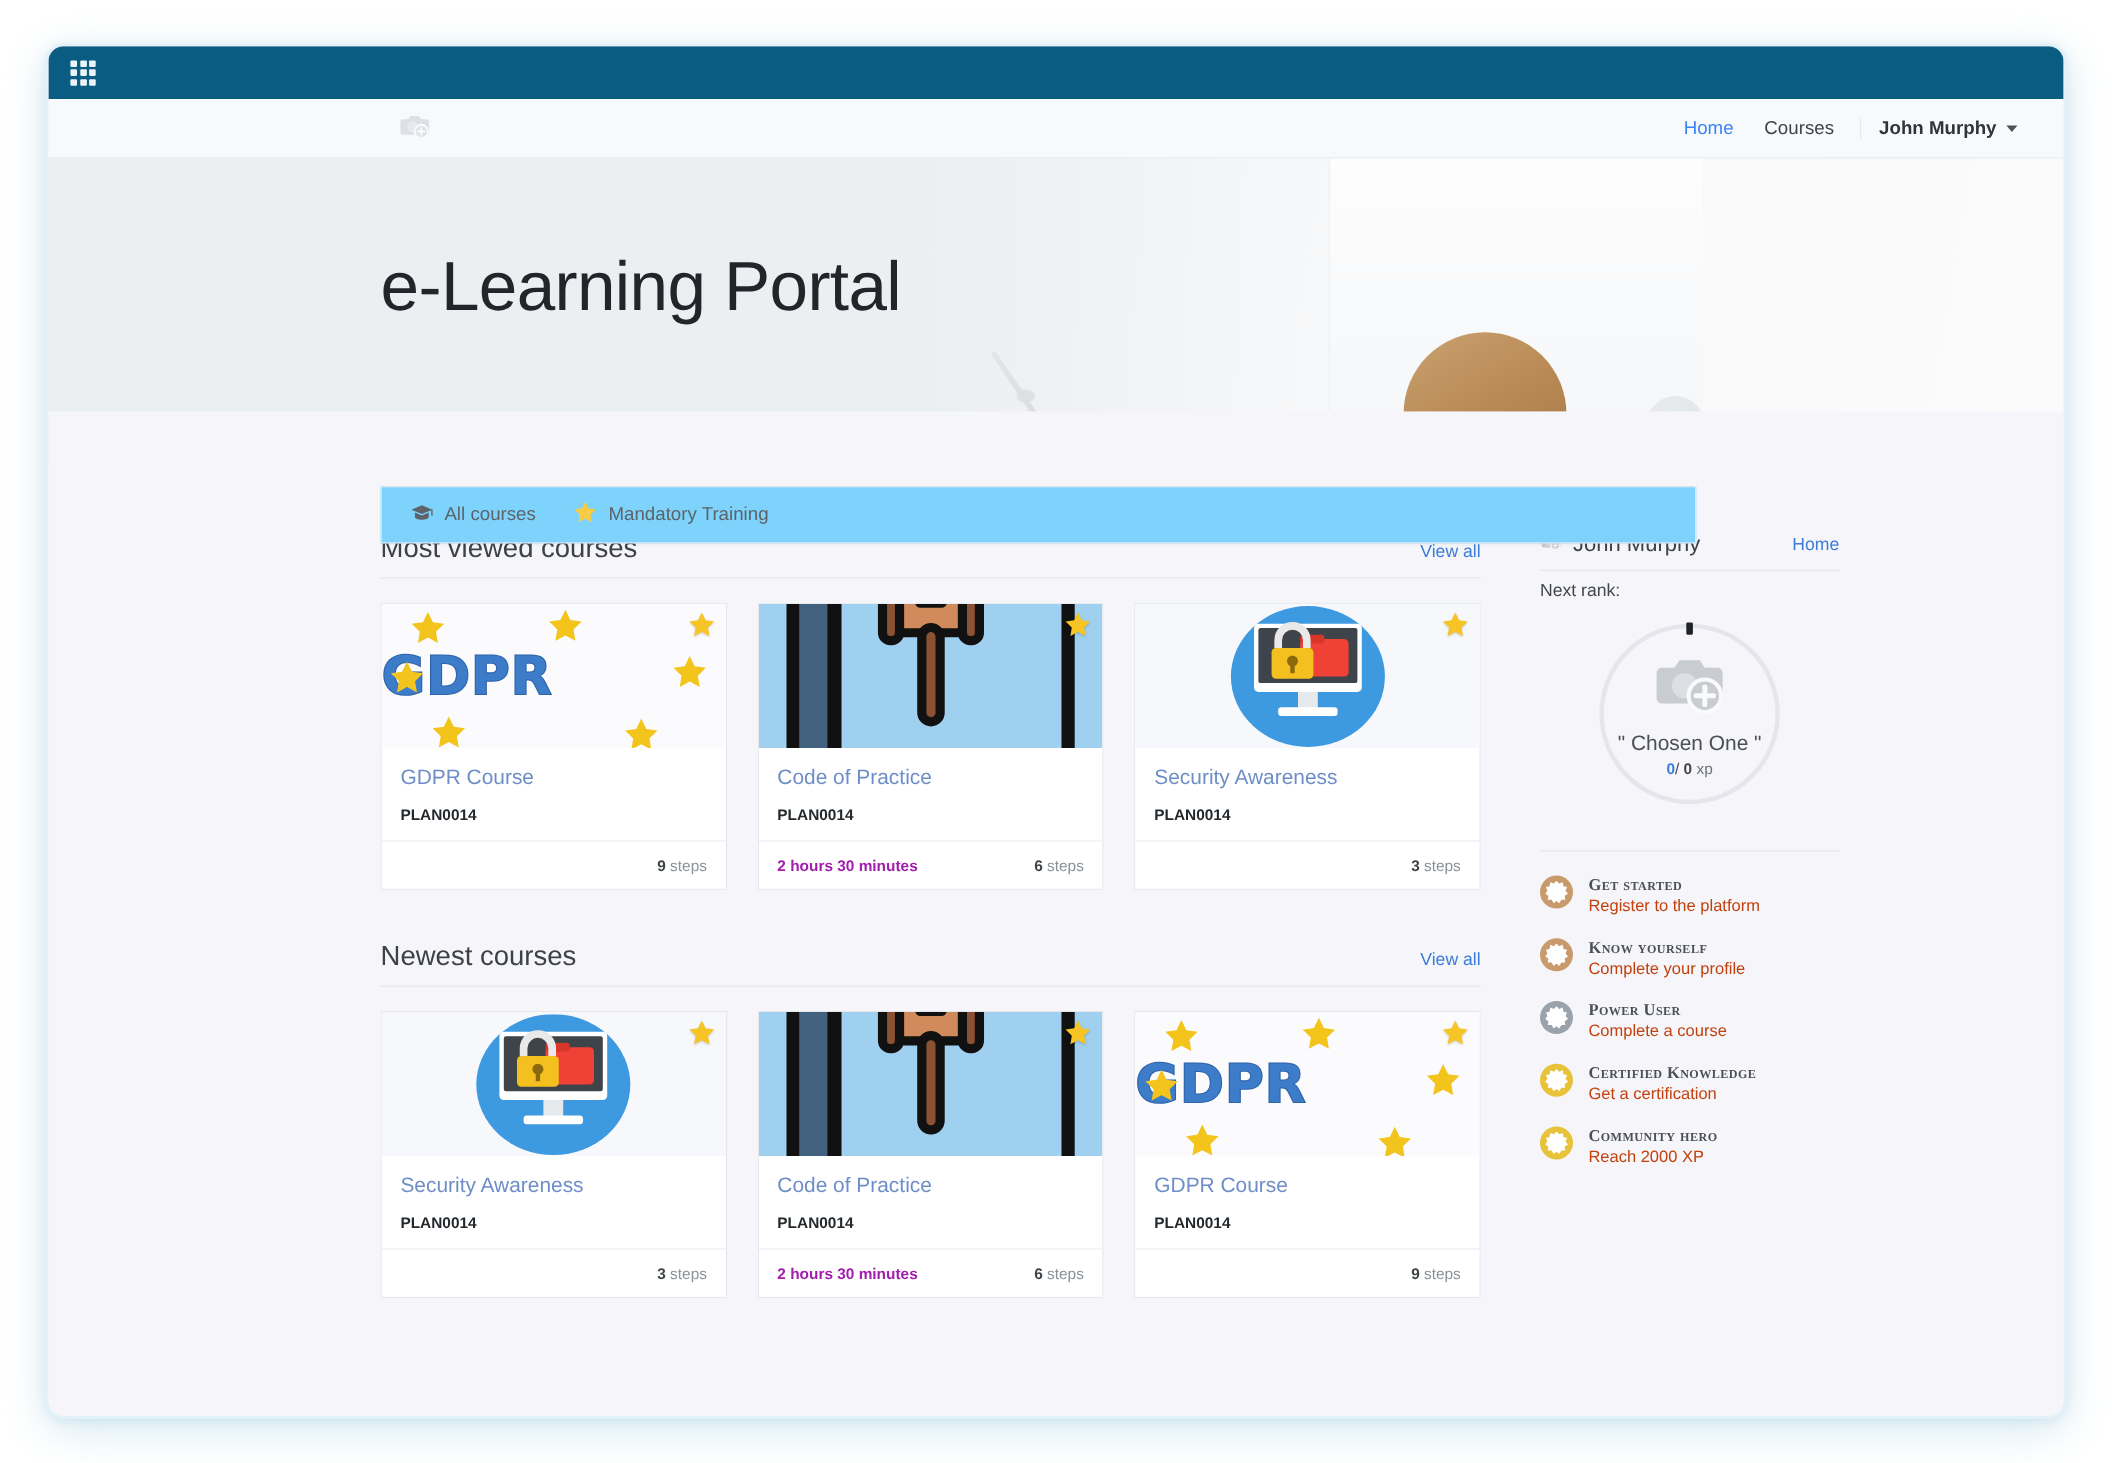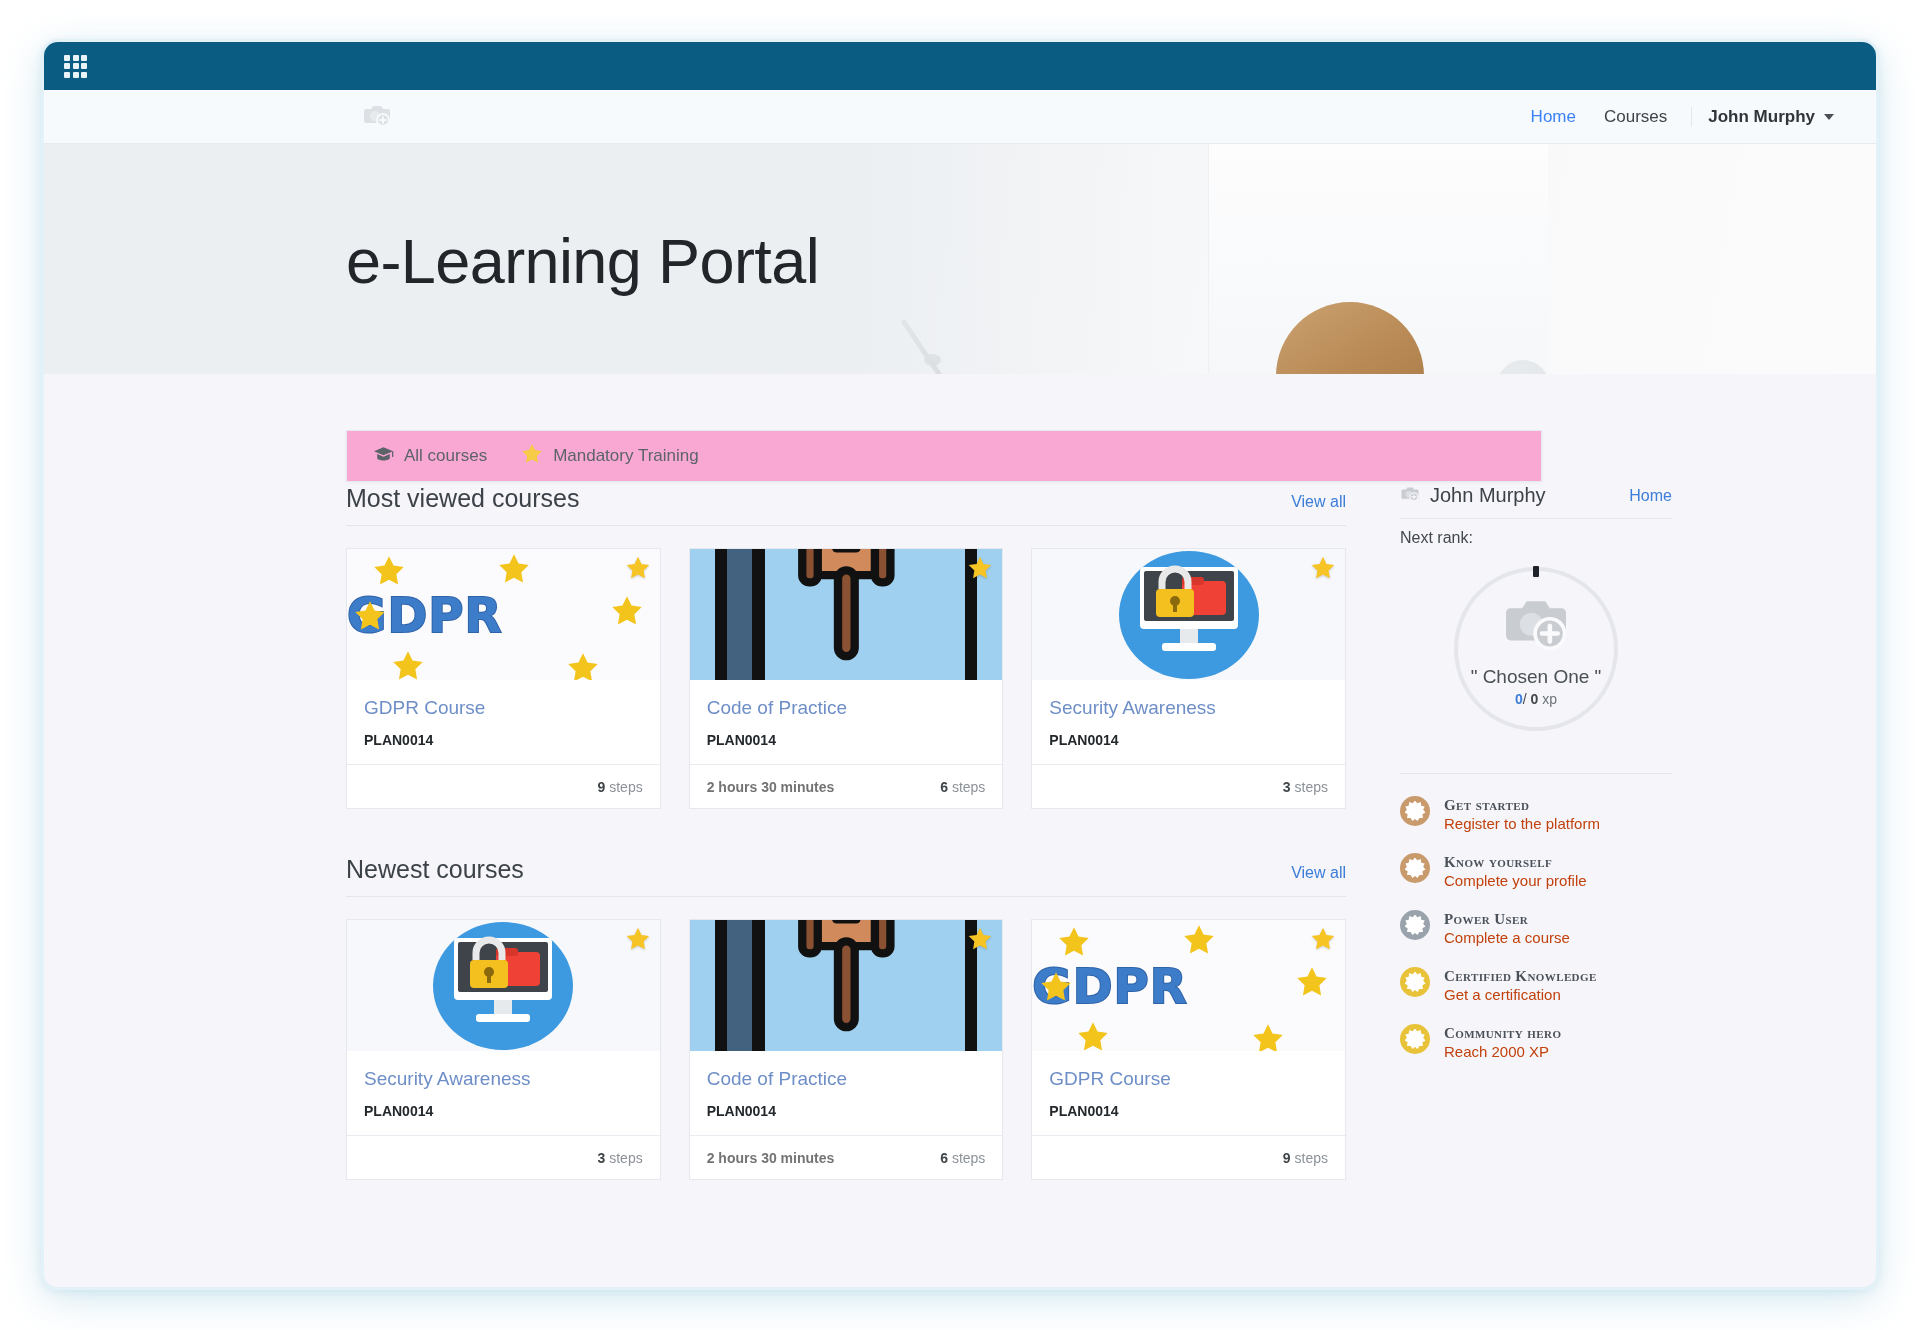--- a/index.html
+++ b/index.html
@@ -174,24 +174,24 @@
     font-weight: 300;
     color: #3a4046;
     margin-top: 10px;
     white-space: nowrap;
   }
 
   
   .filterbar {
     position: absolute;
     left: 302px;
-    top: 388px;
+    top: 400px;
     width: 1196px;
     height: 52px;
-    background: #f9a8d4;
+    background: #7dd3fc;
     border: 1px solid #e7eaee;
     display: flex;
     align-items: center;
     z-index: 8;
     box-shadow: 0 1px 3px rgba(30,50,70,.05);
   }
   .filter-item {
     display: flex; align-items: center; gap: 10px;
     padding: 0 0 0 26px;
     font-size: 17px; color: #5c6369;
@@ -266,21 +266,21 @@
   }
   .card-body { padding: 17px 17px 16px 17px; flex: 1; }
   .card-title { font-size: 19px; color: #6e8ec7; font-weight: 300; }
   .card-code { font-size: 14px; font-weight: bold; color: #23282c; margin-top: 13px; }
   .card-foot {
     border-top: 1px solid #e9ebf0;
     padding: 13px 17px;
     display: flex; align-items: center; justify-content: space-between;
     min-height: 44px;
   }
-  .foot-left { font-size: 14px; font-weight: bold; color: #737373; }
+  .foot-left { font-size: 14px; font-weight: bold; color: #a21caf; }
   .foot-right { font-size: 14px; color: #8b9197; }
   .foot-right b { color: #3e4448; }
 
   .section-gap { margin-top: 46px; }
 
   
   .gdpr-thumb {
     position: absolute; inset: 0;
     background: #fbfbfd;
     display: flex; align-items: center; justify-content: flex-start;

